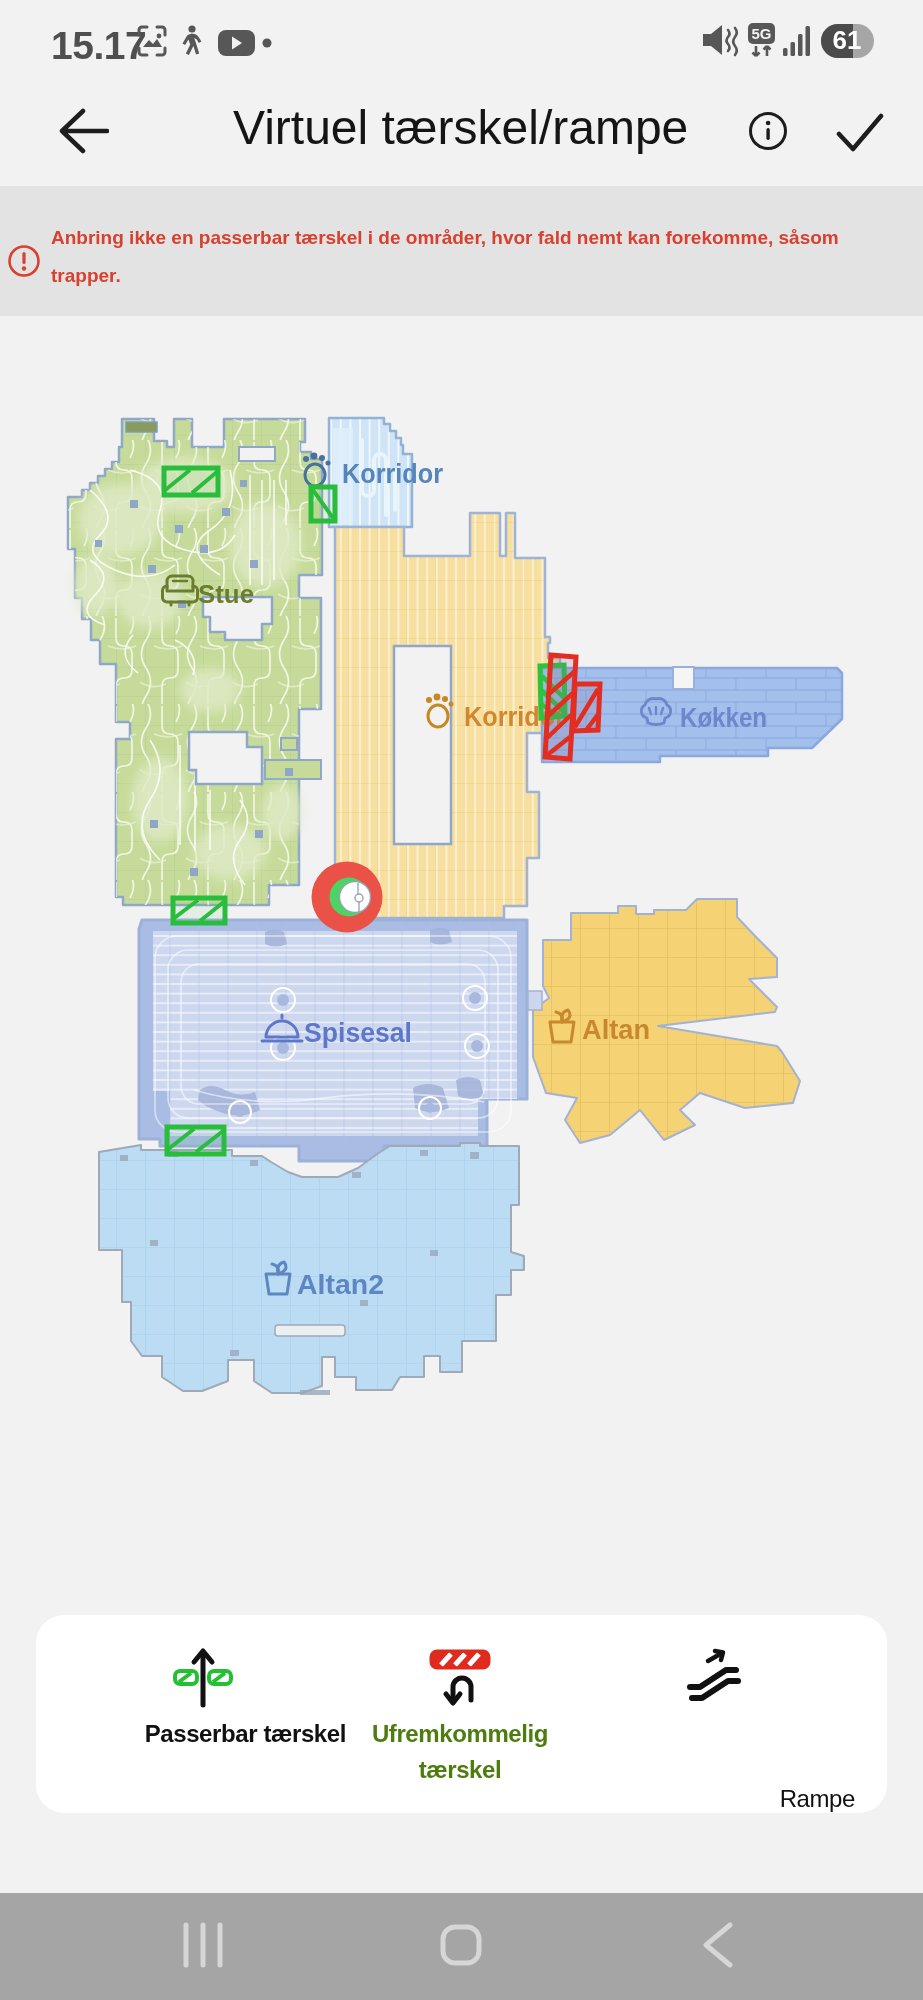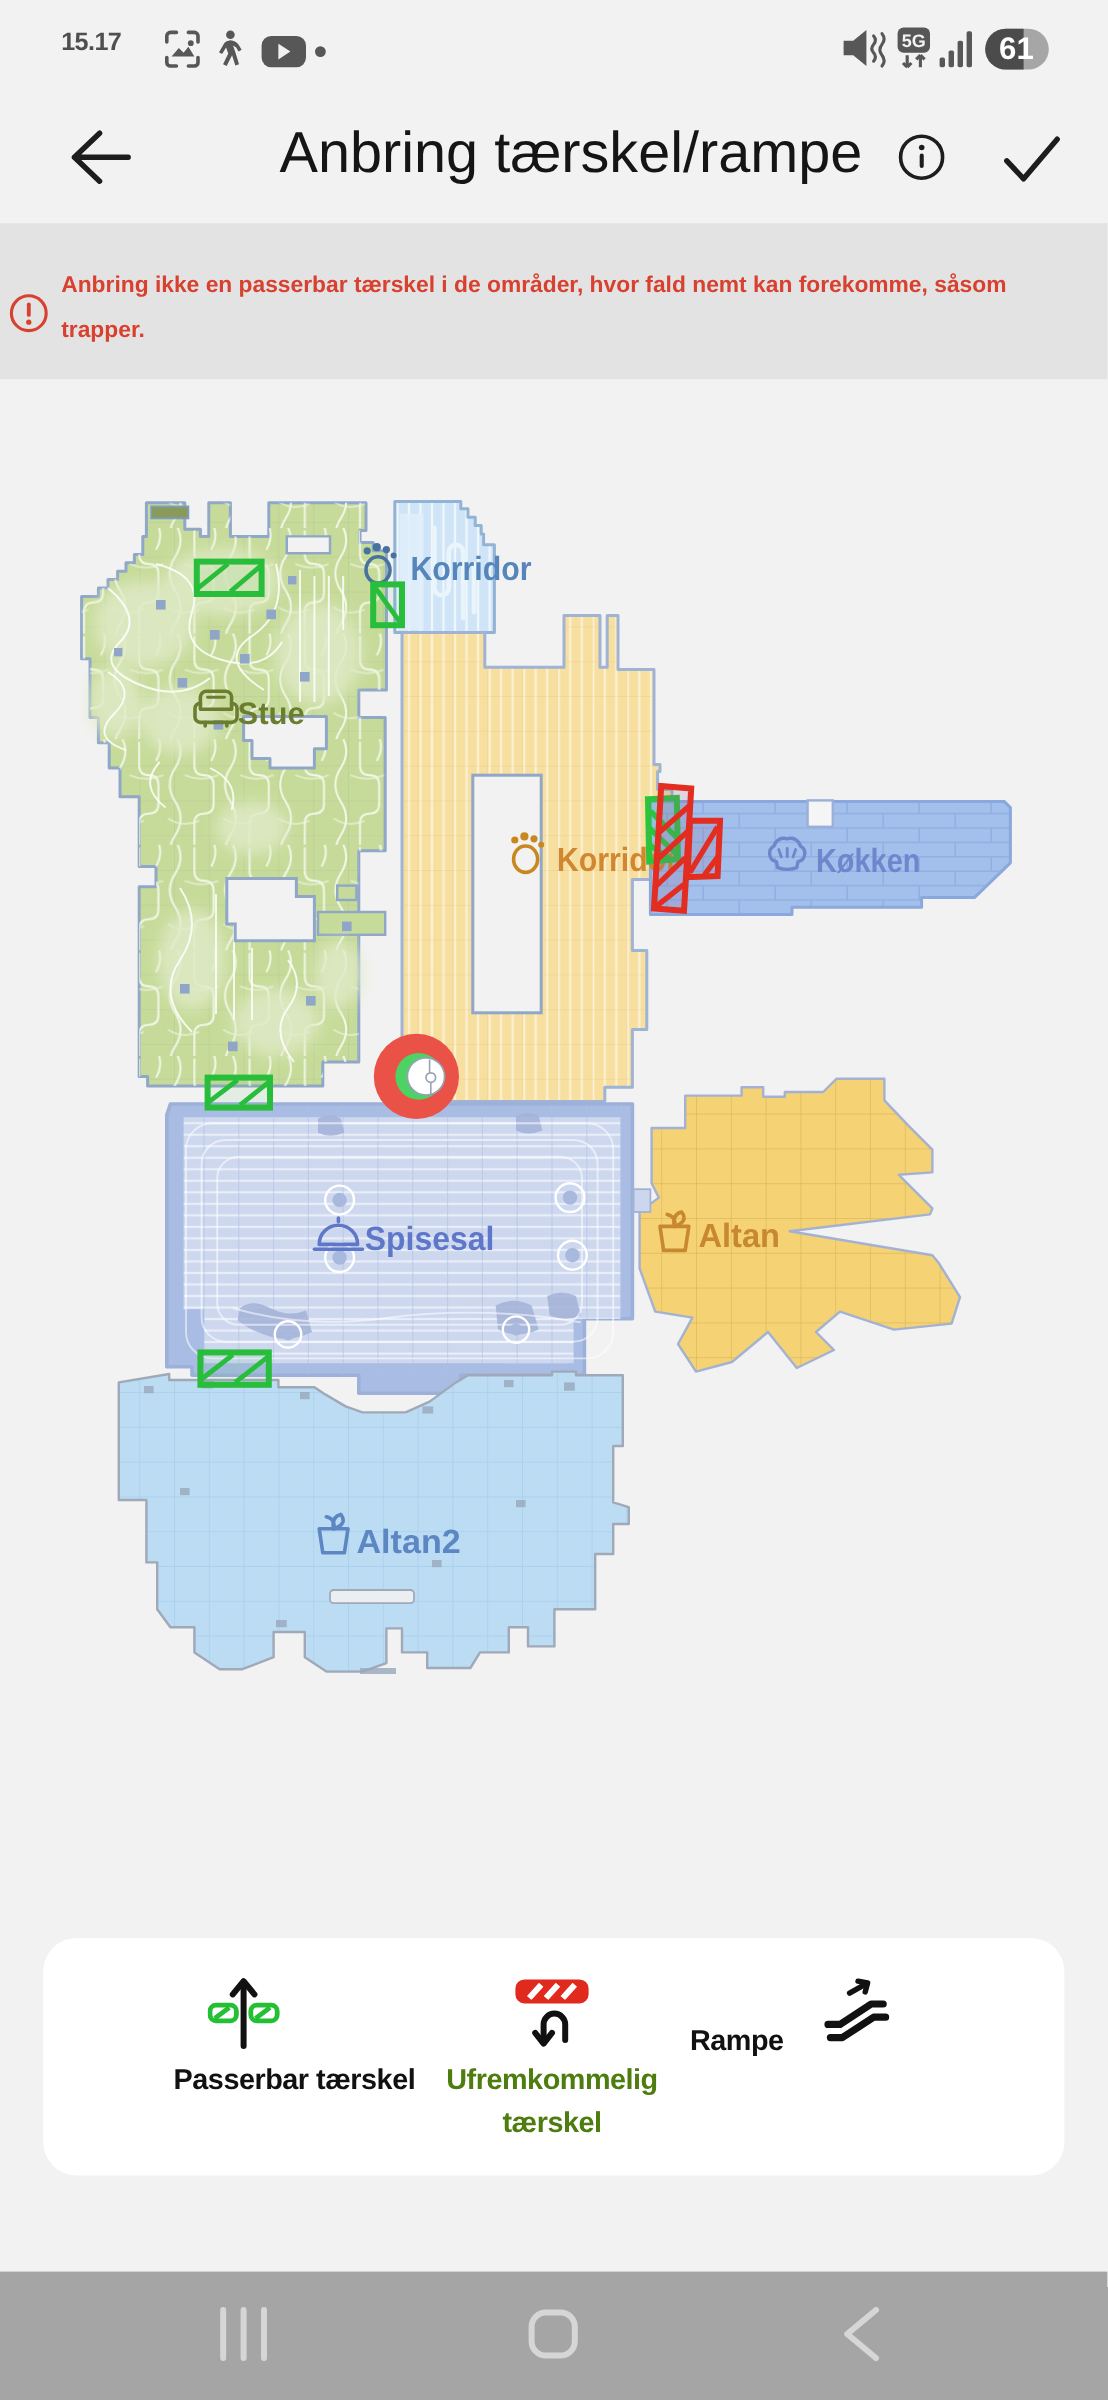--- a/index.html
+++ b/index.html
@@ -2,21 +2,21 @@
 <html><head>
 <meta charset="utf-8">
 <style>
   html,body{margin:0;padding:0;}
   body{width:923px;height:2000px;background:#f2f2f2;font-family:"Liberation Sans",sans-serif;position:relative;overflow:hidden;}
   .abs{position:absolute;}
 </style>
 </head>
 <body>
 
-<div class="abs" style="left:51px;top:24px;font-size:21px;font-weight:bold;color:#4f4f4f;letter-spacing:-0.5px;">15.17</div>
+<div class="abs" style="left:51px;top:24px;font-size:39px;font-weight:bold;color:#4f4f4f;letter-spacing:-0.5px;">15.17</div>
 
 <svg class="abs" style="left:136px;top:24px;" width="150" height="36" viewBox="0 0 150 36">
   <g fill="none" stroke="#575757" stroke-width="3" stroke-linecap="round">
     <path d="M3 11 v-5 a3 3 0 0 1 3-3 h5"></path>
       <path d="M21 3 h5 a3 3 0 0 1 3 3 v5"></path>
     <path d="M3 24 v4 a3 3 0 0 0 3 3 h5"></path>
       <path d="M29 24 v4 a3 3 0 0 1-3 3 h-5"></path>
   </g>
   <path d="M7 23 l6-7 4 4 4-5 5 8 z" fill="#575757"></path>
   <circle cx="23" cy="12" r="2.4" fill="#575757"></circle>
@@ -51,21 +51,21 @@
     <rect x="121" y="6" width="53" height="34" rx="17" fill="#a6a6a6"></rect>
     <path d="M138 6 a17 17 0 0 0 0 34 h15 v-34 z" fill="#4b4b4b"></path>
     <text x="147" y="31" font-size="26" font-weight="bold" fill="#ffffff" text-anchor="middle" font-family="Liberation Sans">61</text>
   </g>
 </svg>
 
 <svg class="abs" style="left:57px;top:108px;" width="52" height="46" viewBox="0 0 52 46">
   <path d="M26 3 L5 23 L26 43 M5 23 H50" stroke="#1d1d1d" stroke-width="4.5" fill="none" stroke-linecap="round" stroke-linejoin="round"></path>
 </svg>
 
-<div class="abs" style="left:233px;top:100px;font-size:48px;color:#151515;">Anbring tærskel/rampe</div>
+<div class="abs" style="left:233px;top:100px;font-size:48px;color:#151515;">Virtuel tærskel/rampe</div>
 
 <svg class="abs" style="left:747px;top:110px;" width="42" height="42" viewBox="0 0 42 42">
   <circle cx="21" cy="21" r="17.5" fill="none" stroke="#1d1d1d" stroke-width="3"></circle>
   <rect x="19.4" y="18" width="3.4" height="12" rx="1.7" fill="#1d1d1d"></rect>
   <circle cx="21.1" cy="13" r="2.3" fill="#1d1d1d"></circle>
 </svg>
 
 <svg class="abs" style="left:836px;top:112px;" width="48" height="42" viewBox="0 0 48 42">
   <path d="M3 22 L17 37 L45 4" stroke="#1d1d1d" stroke-width="4.5" fill="none" stroke-linecap="round" stroke-linejoin="round"></path>
 </svg>
@@ -422,21 +422,21 @@
   <g stroke="#111111" stroke-width="6" fill="none" stroke-linecap="round" stroke-linejoin="round">
     <path d="M4 42 H14 L40 25 H50"></path>
     <path d="M6 53 H16 L42 36 H52"></path>
   </g>
   <g stroke="#111111" stroke-width="4.5" fill="none" stroke-linecap="round" stroke-linejoin="round">
     <path d="M22 16 L36 8"></path>
     <path d="M29 6 L37 7.5 L35 15"></path>
   </g>
 </svg>
 
-<div class="abs" style="left:575px;top:1683px;width:280px;text-align:left;font-size:24px;letter-spacing:-0.4px;font-weight:bold;color:#111;line-height:36px;">Rampe</div>
+<div class="abs" style="left:575px;top:1781px;width:280px;text-align:right;font-size:24px;letter-spacing:-0.4px;font-weight:normal;color:#111;line-height:36px;">Rampe</div>
 
 <div class="abs" style="left:0;top:1893px;width:923px;height:107px;background:#a5a5a5;"></div>
 
 <svg class="abs" style="left:183px;top:1922px;" width="40" height="46" viewBox="0 0 40 46">
   <g stroke="#d6d6d6" stroke-width="5" stroke-linecap="round">
     <path d="M3 3 V43 M20 3 V43 M37 3 V43"></path>
   </g>
 </svg>
 
 <svg class="abs" style="left:440px;top:1924px;" width="42" height="42" viewBox="0 0 42 42">

